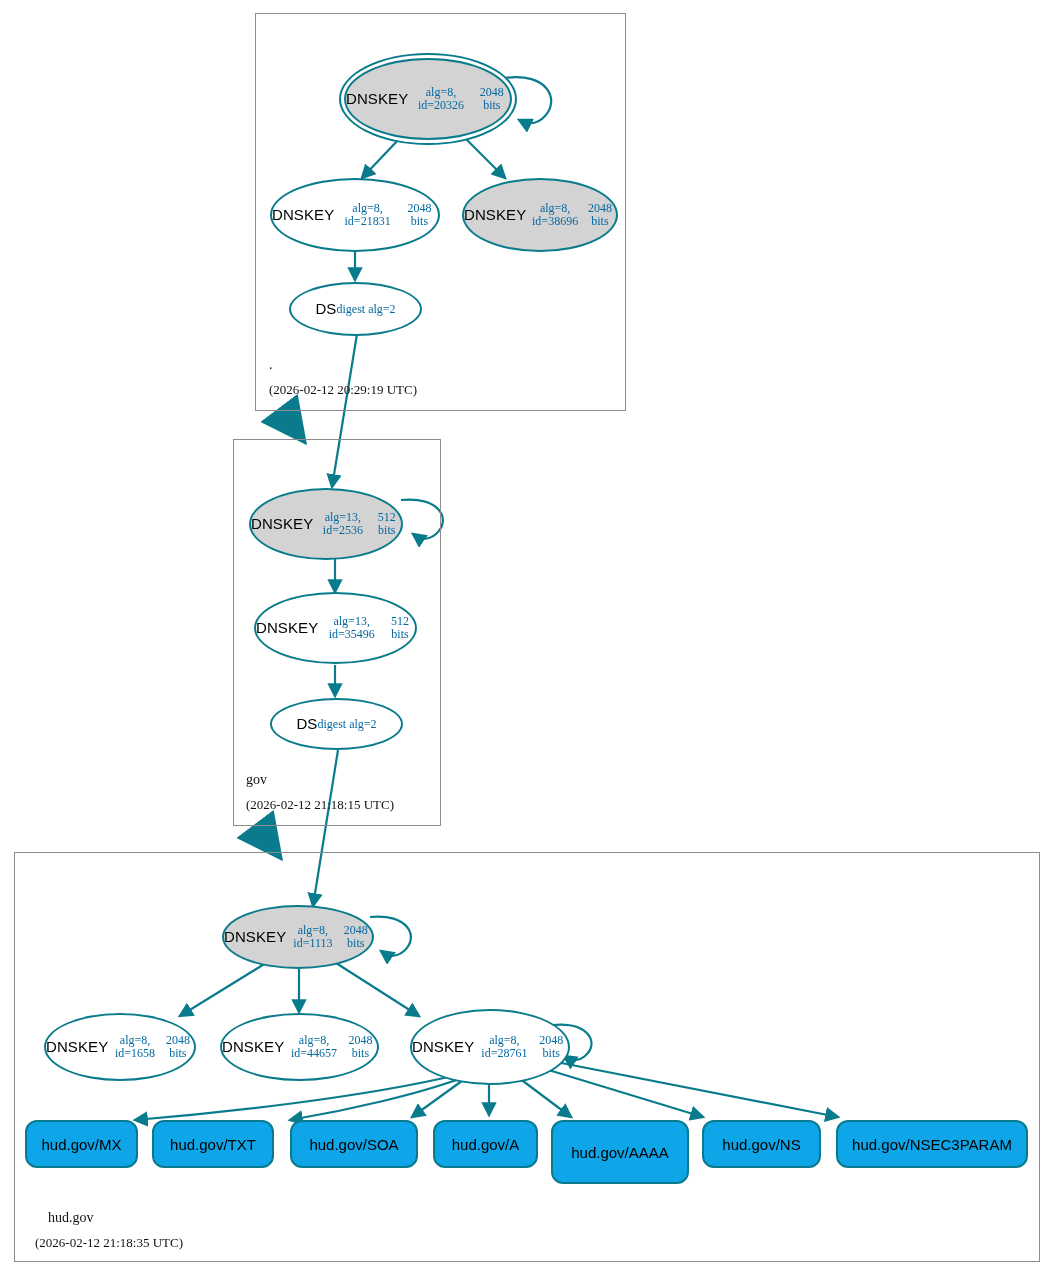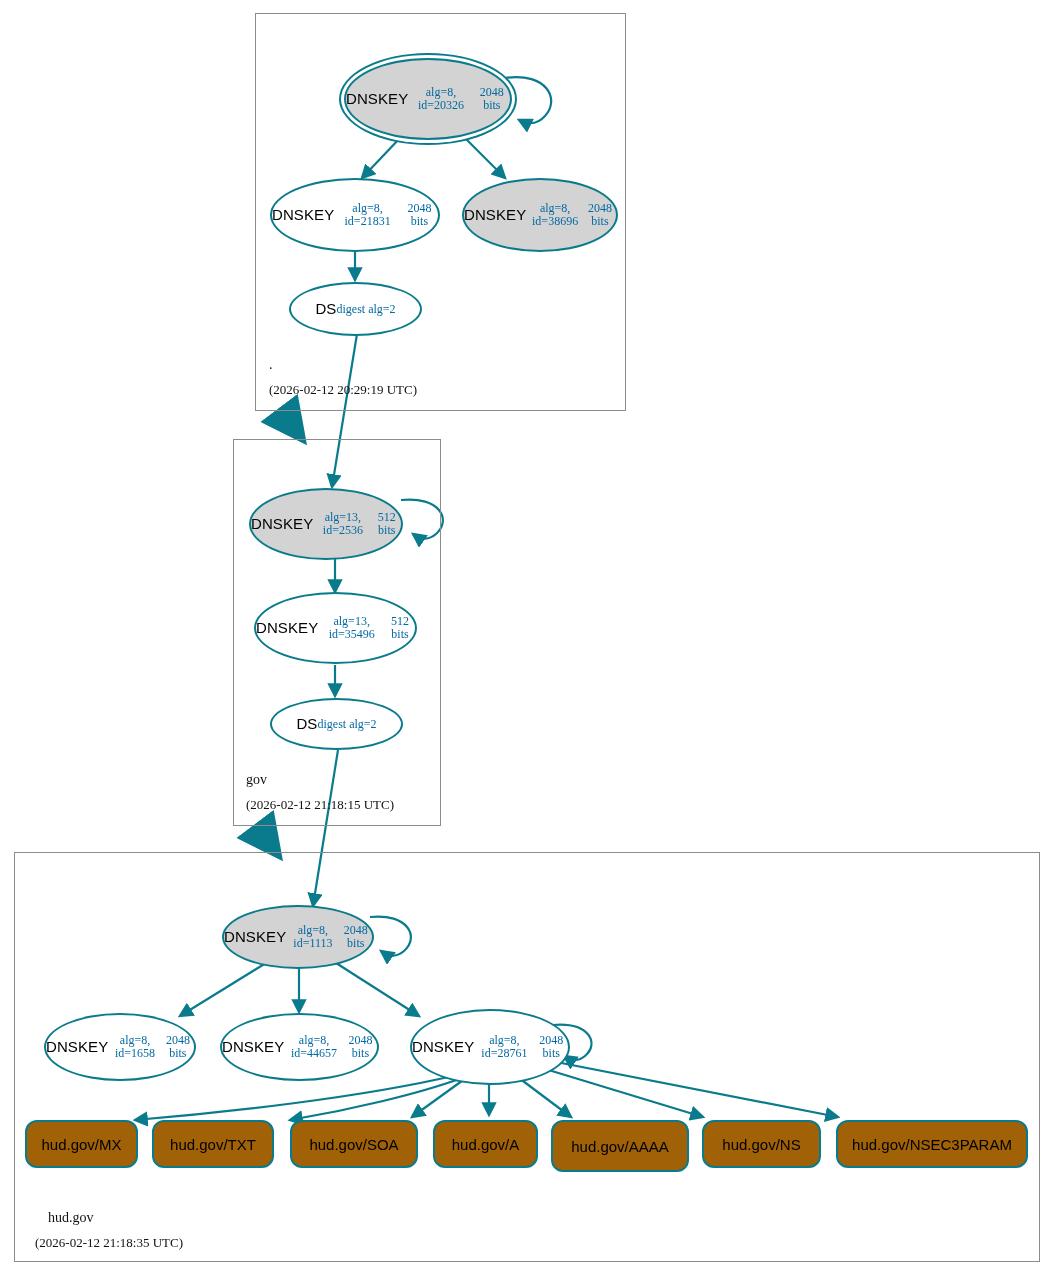--- a/index.html
+++ b/index.html
@@ -78,21 +78,21 @@
 
   
   .rrset {
     position: absolute;
     display: flex;
     align-items: center;
     justify-content: center;
     box-sizing: border-box;
     border: 2px solid #0a7b8c;
     border-radius: 12px;
-    background: #a16207;
+    background: #0ea5e9;
     font-family: "Liberation Sans", sans-serif;
     font-size: 15px;
     color: #000000;
     white-space: nowrap;
   }
 </style>
 </head>
 <body>
 
 <div id="canvas">
@@ -225,17 +225,17 @@
   <div class="node" style="left:410px; top:1009px; width:160px; height:76px;">
     <span class="n-type">DNSKEY</span>
     <span class="n-sub">alg=8, id=28761</span>
     <span class="n-sub">2048 bits</span>
   </div>
 
   <div class="rrset" style="left:25px; top:1120px; width:113px; height:48px;">hud.gov/MX</div>
   <div class="rrset" style="left:152px; top:1120px; width:122px; height:48px;">hud.gov/TXT</div>
   <div class="rrset" style="left:290px; top:1120px; width:128px; height:48px;">hud.gov/SOA</div>
   <div class="rrset" style="left:433px; top:1120px; width:105px; height:48px;">hud.gov/A</div>
-  <div class="rrset" style="left:551px; top:1120px; width:138px; height:52px;">hud.gov/AAAA</div>
+  <div class="rrset" style="left:551px; top:1120px; width:138px; height:64px;">hud.gov/AAAA</div>
   <div class="rrset" style="left:702px; top:1120px; width:119px; height:48px;">hud.gov/NS</div>
   <div class="rrset" style="left:836px; top:1120px; width:192px; height:48px;">hud.gov/NSEC3PARAM</div>
 
 </div>
 
 </body></html>

